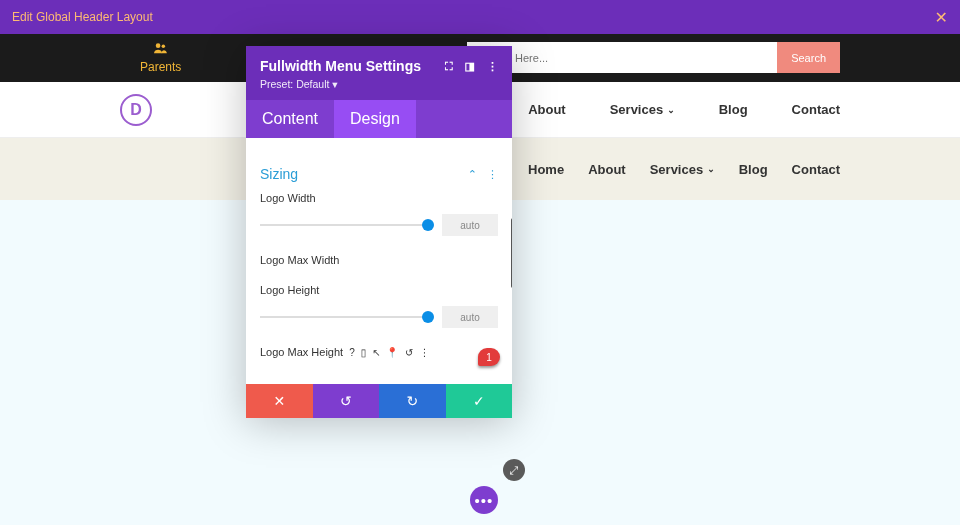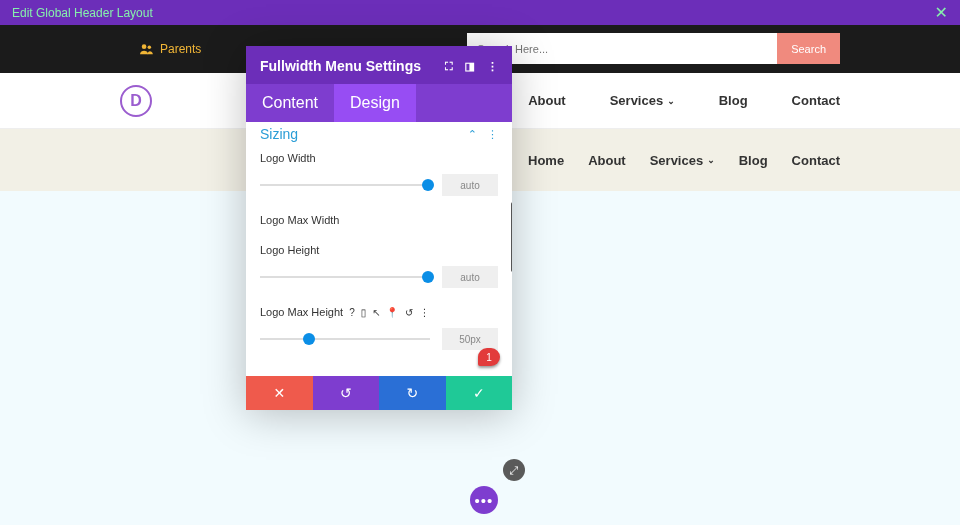--- a/index.html
+++ b/index.html
@@ -1,22 +1,22 @@
 <!DOCTYPE html>
 <html><head>
 <meta charset="utf-8">
 <style>
   * { box-sizing: border-box; margin: 0; padding: 0; font-family: -apple-system, BlinkMacSystemFont, "Segoe UI", Arial, sans-serif; }
   body { width: 960px; height: 525px; background: #f2fbfe; position: relative; overflow: hidden; }
 
-  .top-bar { background: #6c2eb9; height: 25px; color: #86efac; font-size: 12px; display: flex; align-items: center; padding: 0 12px; justify-content: space-between; }
+  .top-bar { background: #6c2eb9; height: 34px; color: #fdba74; font-size: 12px; display: flex; align-items: center; padding: 0 12px; justify-content: space-between; }
   .top-bar .close { font-size: 16px; cursor: pointer; }
 
   .dark-bar { background: #1b1b1b; height: 48px; display: flex; align-items: center; padding: 0 140px; position: relative; }
-  .parents { color: #f0b536; font-size: 12px; display: flex; align-items: center; gap: 6px; }
+  .parents { color: #f0b536; font-size: 12px; display: flex; align-items: center; gap: 6px; flex-direction: column; }
   .parents-icon { width: 14px; height: 12px; display: inline-block; }
   .search-wrap { position: absolute; right: 120px; top: 8px; display: flex; }
   .search-input { width: 310px; height: 31px; border: none; padding: 0 10px; font-size: 11px; color: #aaa; }
   .search-btn { background: #f08a7e; border: none; color: #fff; font-size: 11px; padding: 0 14px; height: 31px; cursor: pointer; }
 
   .nav-bar { background: #fff; height: 56px; display: flex; align-items: center; padding: 0 120px; border-bottom: 1px solid #eee; }
   .logo-circle { width: 32px; height: 32px; border: 2px solid #9b5dcf; border-radius: 50%; display: flex; align-items: center; justify-content: center; color: #9b5dcf; font-weight: bold; font-size: 16px; }
   .nav-items { margin-left: auto; display: flex; gap: 44px; font-size: 13px; font-weight: 600; color: #333; }
   .nav-items span { cursor: pointer; display: flex; align-items: center; gap: 4px; }
 
@@ -28,21 +28,21 @@
   
   .panel { position: absolute; left: 246px; top: 46px; width: 266px; background: #fff; box-shadow: 0 4px 40px rgba(0,0,0,0.25); z-index: 50; }
   .panel-header { background: #6c2eb9; color: #fff; padding: 12px 14px 10px; }
   .panel-title { font-size: 14px; font-weight: 600; display: flex; align-items: center; }
   .panel-title-icons { margin-left: auto; display: flex; gap: 12px; font-size: 11px; }
   .panel-sub { font-size: 10.5px; margin-top: 4px; opacity: .9; }
   .panel-tabs { background: #7e3dcf; display: flex; color: #fff; font-size: 16px; }
   .panel-tab { padding: 10px 16px; cursor: pointer; font-weight: 500; }
   .panel-tab.active { background: #974df3; }
 
-  .panel-body { background: #fff; padding: 4px 14px 8px; max-height: 310px; overflow: hidden; position: relative; }
+  .panel-body { background: #fff; padding: 28px 14px 8px; max-height: 310px; overflow: hidden; position: relative; }
   .section-head { color: #2a9dd6; font-size: 14px; display: flex; align-items: center; margin-bottom: 10px; }
   .section-head-icons { margin-left: auto; display: flex; gap: 10px; color: #2a9dd6; font-size: 11px; }
 
   .field { margin-bottom: 18px; }
   .field-label { font-size: 11px; color: #333; margin-bottom: 10px; display: flex; align-items: flex-end; gap: 6px; font-weight: 500; }
   .field-label .mini-icons { display: flex; gap: 6px; font-size: 10px; }
   .mini-icons span { cursor: pointer; }
   .field-row { display: flex; align-items: center; gap: 12px; }
   .slider { flex: 1; height: 2px; background: #ddd; position: relative; }
   .slider-thumb { width: 12px; height: 12px; background: #0b8ee6; border-radius: 50%; position: absolute; top: -5px; }
@@ -136,20 +136,21 @@
 <div class="panel">
   <div class="panel-header">
     <div class="panel-title">
       <span>Fullwidth Menu Settings</span>
       <div class="panel-title-icons">
         <span>⛶</span>
         <span>◨</span>
         <span>⋮</span>
       </div>
     </div>
+    <div class="panel-sub">Preset: Default ▾</div>
   </div>
   <div class="panel-tabs">
     <div class="panel-tab">Content</div>
     <div class="panel-tab active">Design</div>
   </div>
 
   <div class="panel-body">
     <div class="scroll-hint"></div>
     <div class="section-head">
       <span>Sizing</span>
@@ -194,26 +195,20 @@
         <span>Logo Max Height</span>
         <span class="mini-icons">
           <span>?</span>
           <span>▯</span>
           <span>↖</span>
           <span>📍</span>
           <span>↺</span>
           <span>⋮</span>
         </span>
       </div>
-      <div class="field-row">
-        <div class="slider">
-            <div class="slider-thumb" style="left:25%"></div>
-          </div>
-        <input class="value-box" value="50px" style="">
-      </div>
     </div>
 
   </div>
 
   <div class="panel-footer">
     <div class="pf-cancel">✕</div>
     <div class="pf-undo">↺</div>
     <div class="pf-redo">↻</div>
     <div class="pf-ok">✓</div>
   </div>

